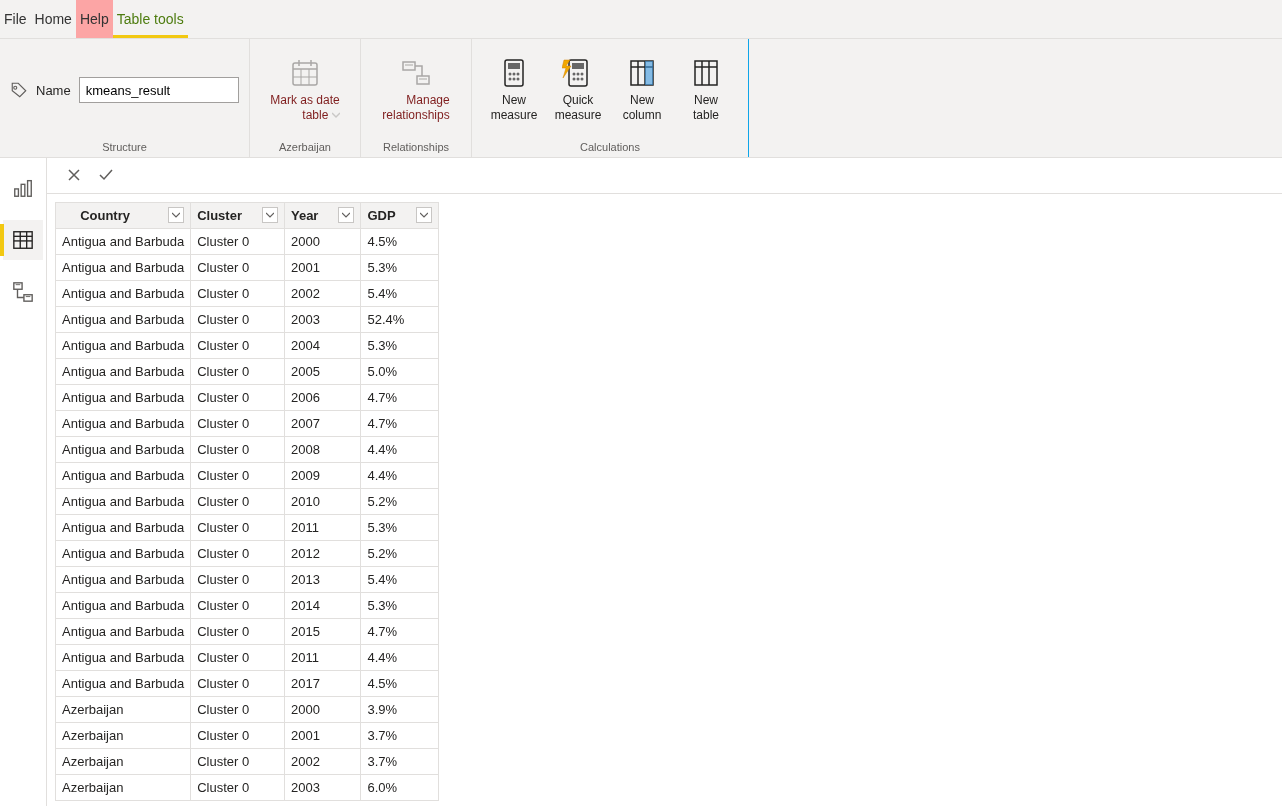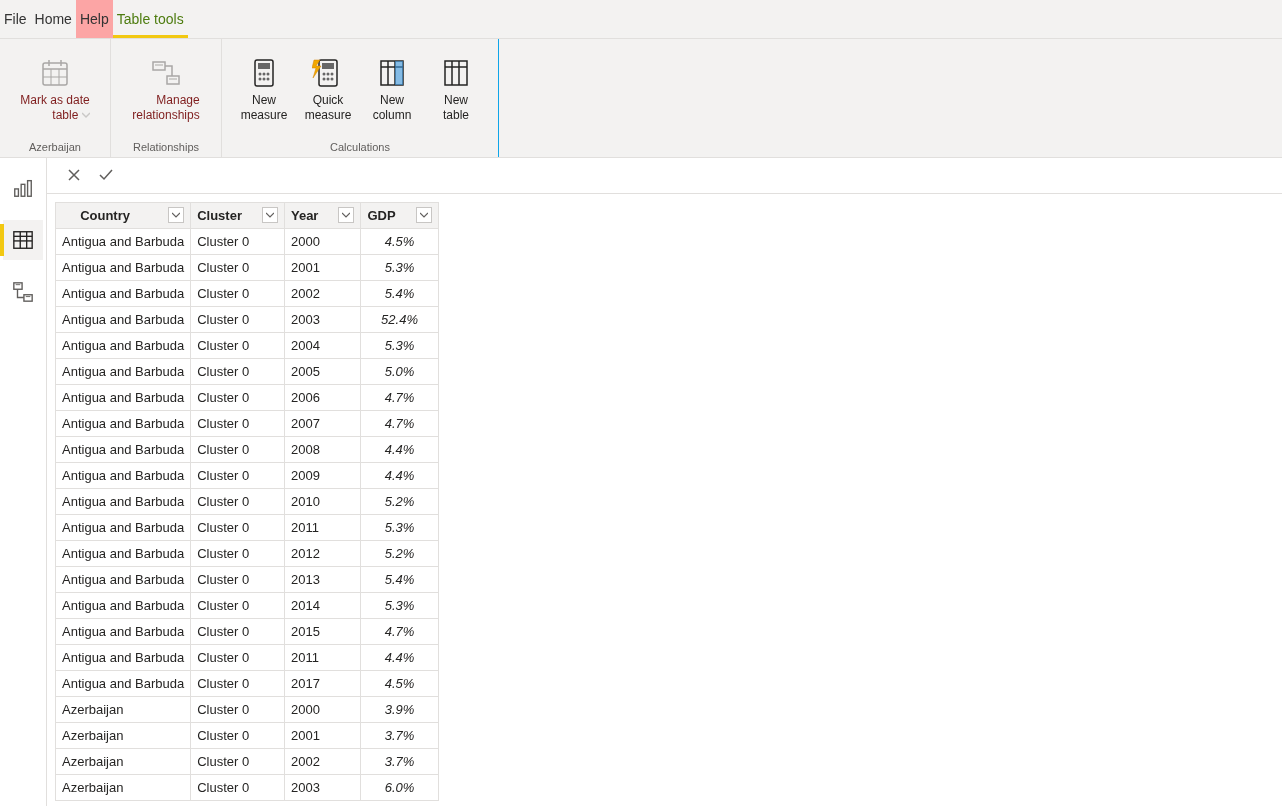--- a/index.html
+++ b/index.html
@@ -36,36 +36,48 @@
   table.data th, table.data td { border: 1px solid #e1dfdd; padding: 4px 6px; height: 26px; white-space: nowrap; }
   table.data th { background: #f3f2f1; font-weight: 600; text-align: left; position: relative; }
   .hdr-wrap { display: flex; align-items: center; justify-content: space-between; gap: 20px; }
   .hdr-wrap .ht { flex: 1; text-align: center; }
   .drop { width: 16px; height: 16px; border: 1px solid #c8c6c4; background: #fff; display: flex; align-items: center; justify-content: center; cursor: pointer; }
   .drop svg { width: 8px; height: 8px; }
   .col-country { width: 132px; padding-left:6px !important; }
   .col-cluster { width: 78px; }
   .col-year { width: 58px; }
   .col-gdp { width: 60px; }
-  td.num { text-align: center; font-style: italic; }
+  td.num { text-align: left; }
   td.cluster { }
   td.year { }
 </style>
 </head>
 <body>
 
 <div class="tab-bar">
   <div class="tab">File</div>
   <div class="tab">Home</div>
   <div class="tab active-help">Help</div>
   <div class="tab active-yellow">Table tools</div>
 </div>
 
 <div class="ribbon">
 
+  <div class="ribbon-group" style="min-width:250px;">
+    <div class="group-body" style="justify-content:flex-start;">
+      <div class="name-field">
+        <svg width="18" height="18" viewBox="0 0 24 24">
+            <path d="M3 3h8l10 10-8 8L3 13V3zm4 4a2 2 0 100 4 2 2 0 000-4z" fill="none" stroke="#605e5c" stroke-width="1.5"></path>
+          </svg>
+        <span>Name</span>
+        <input type="text" value="kmeans_result" style="">
+      </div>
+    </div>
+    <div class="group-label">Structure</div>
+  </div>
 
   <div class="ribbon-group">
     <div class="group-body">
       <div class="rbtn disabled wider">
         <svg class="icn" viewBox="0 0 32 32">
           <rect x="4" y="6" width="24" height="22" rx="2" fill="none" stroke="#605e5c" stroke-width="1.5"></rect>
           <line x1="4" y1="12" x2="28" y2="12" stroke="#605e5c" stroke-width="1.5"></line>
           <line x1="10" y1="3" x2="10" y2="9" stroke="#605e5c" stroke-width="1.5"></line>
           <line x1="22" y1="3" x2="22" y2="9" stroke="#605e5c" stroke-width="1.5"></line>
           <line x1="12" y1="12" x2="12" y2="28" stroke="#605e5c" stroke-width="1"></line>

